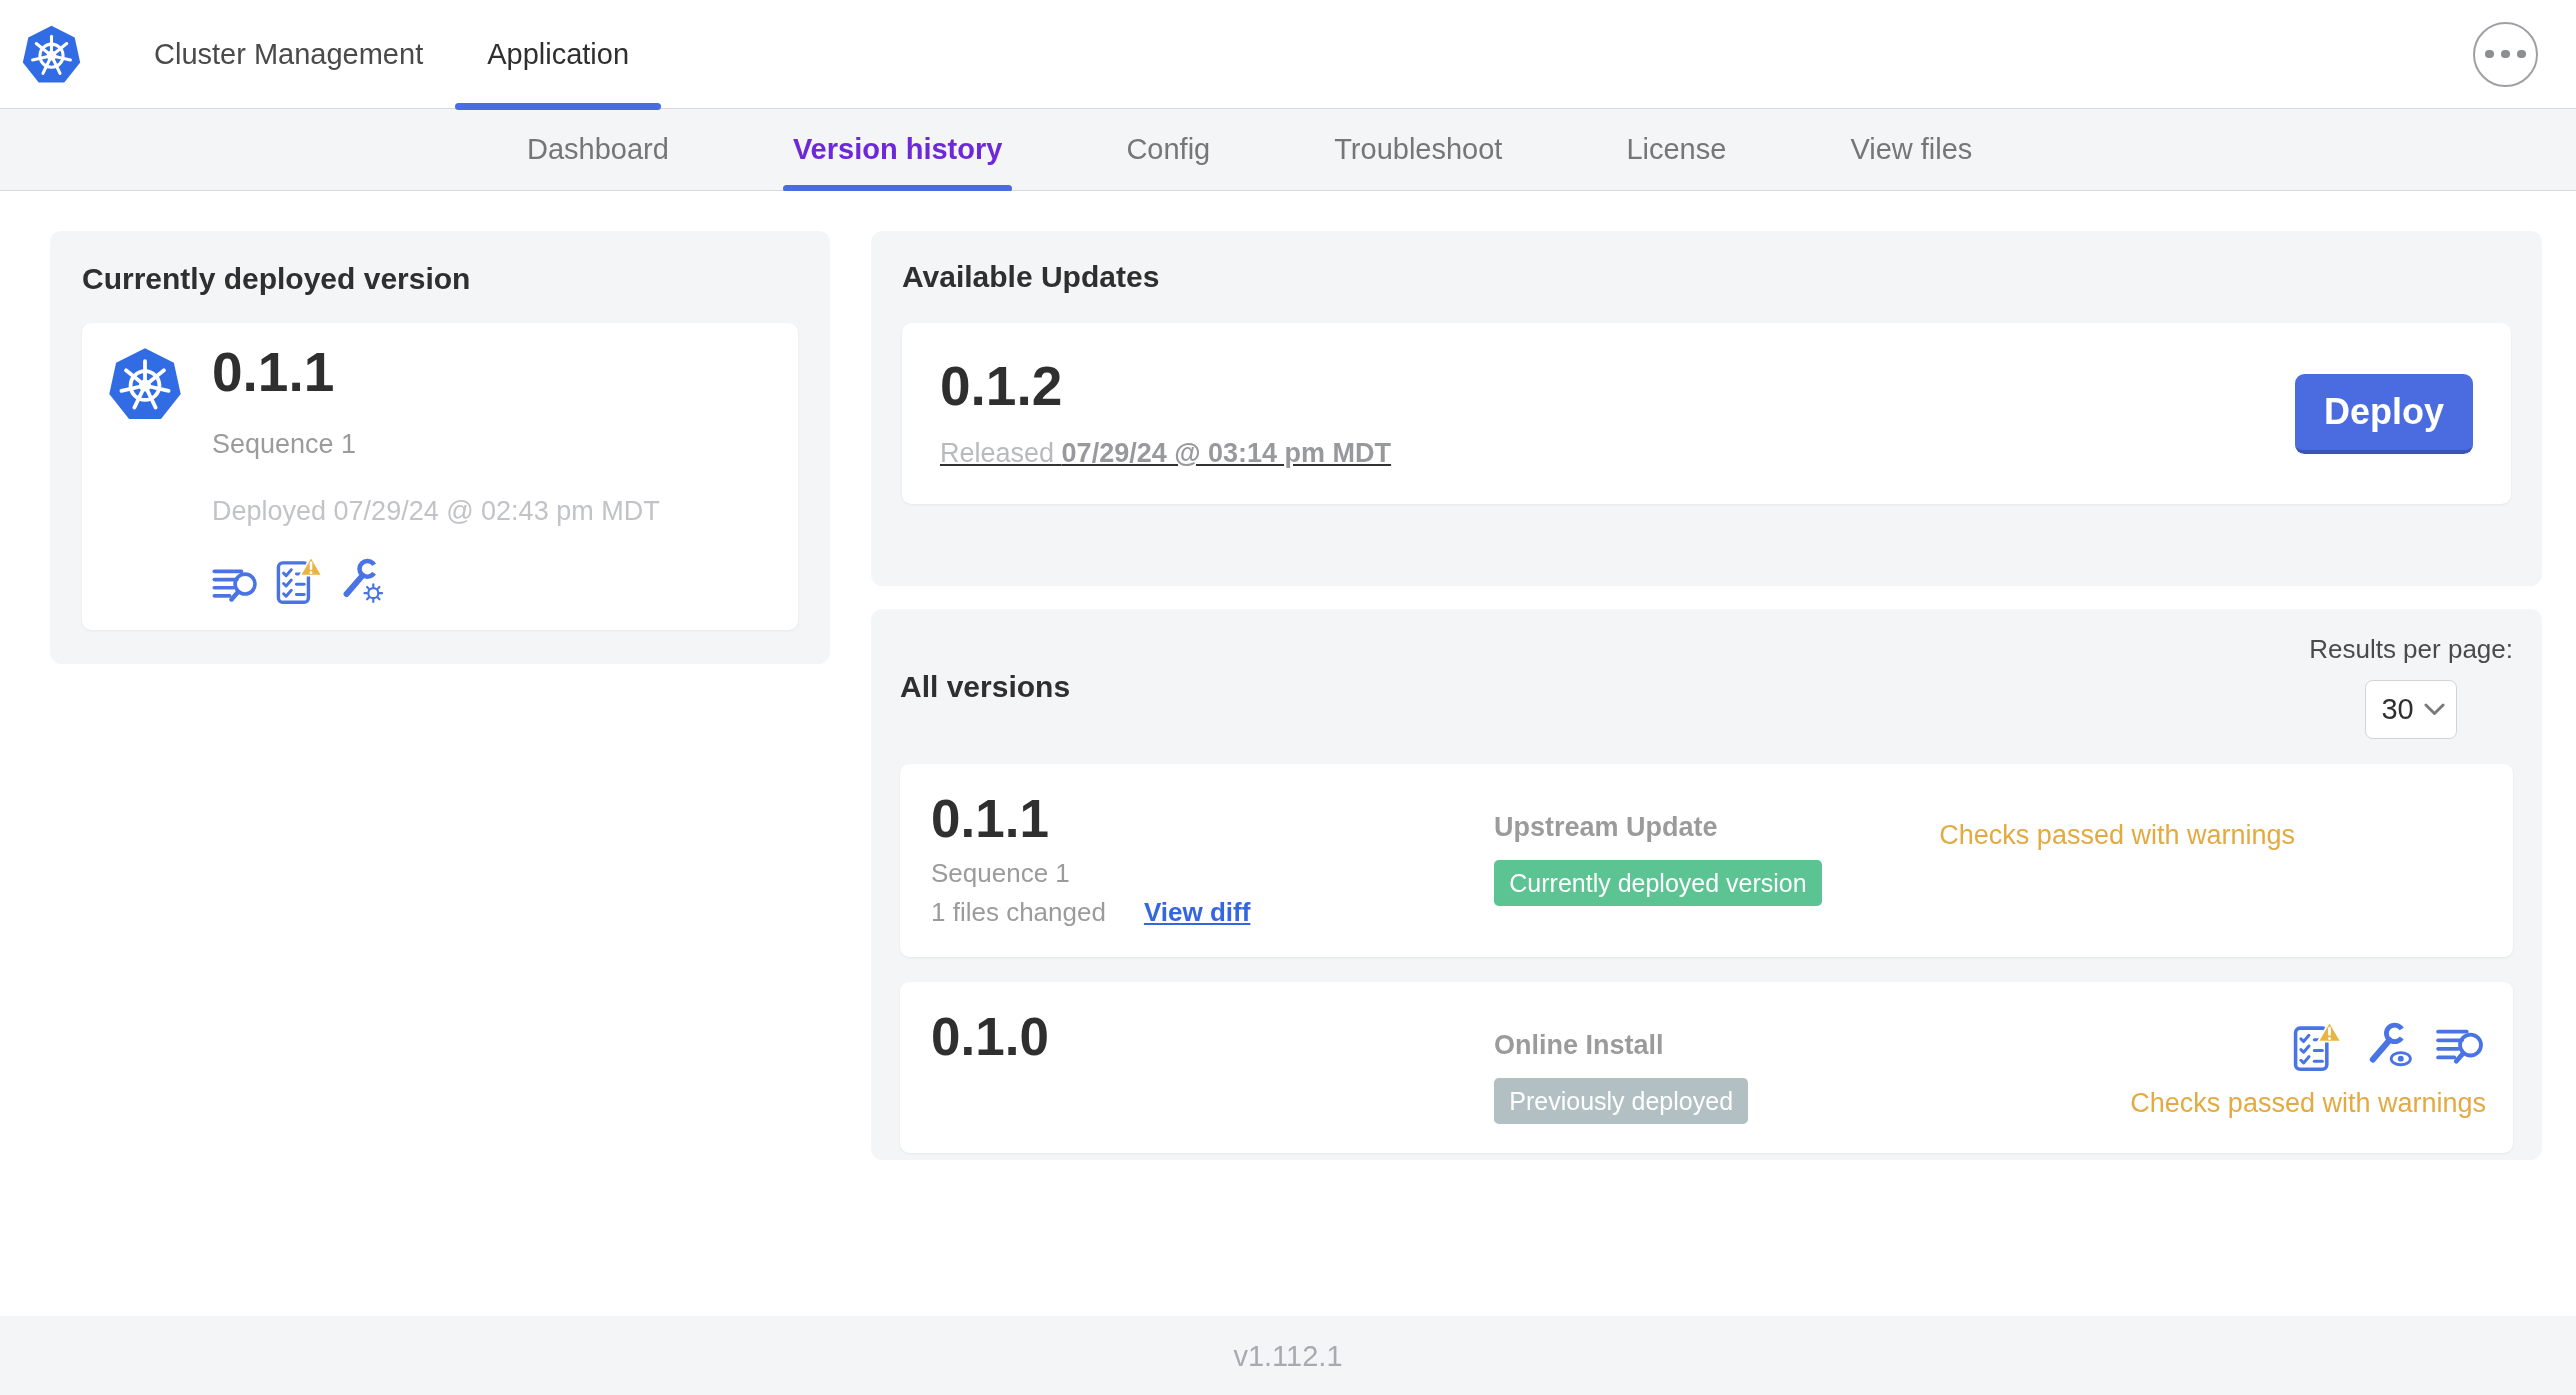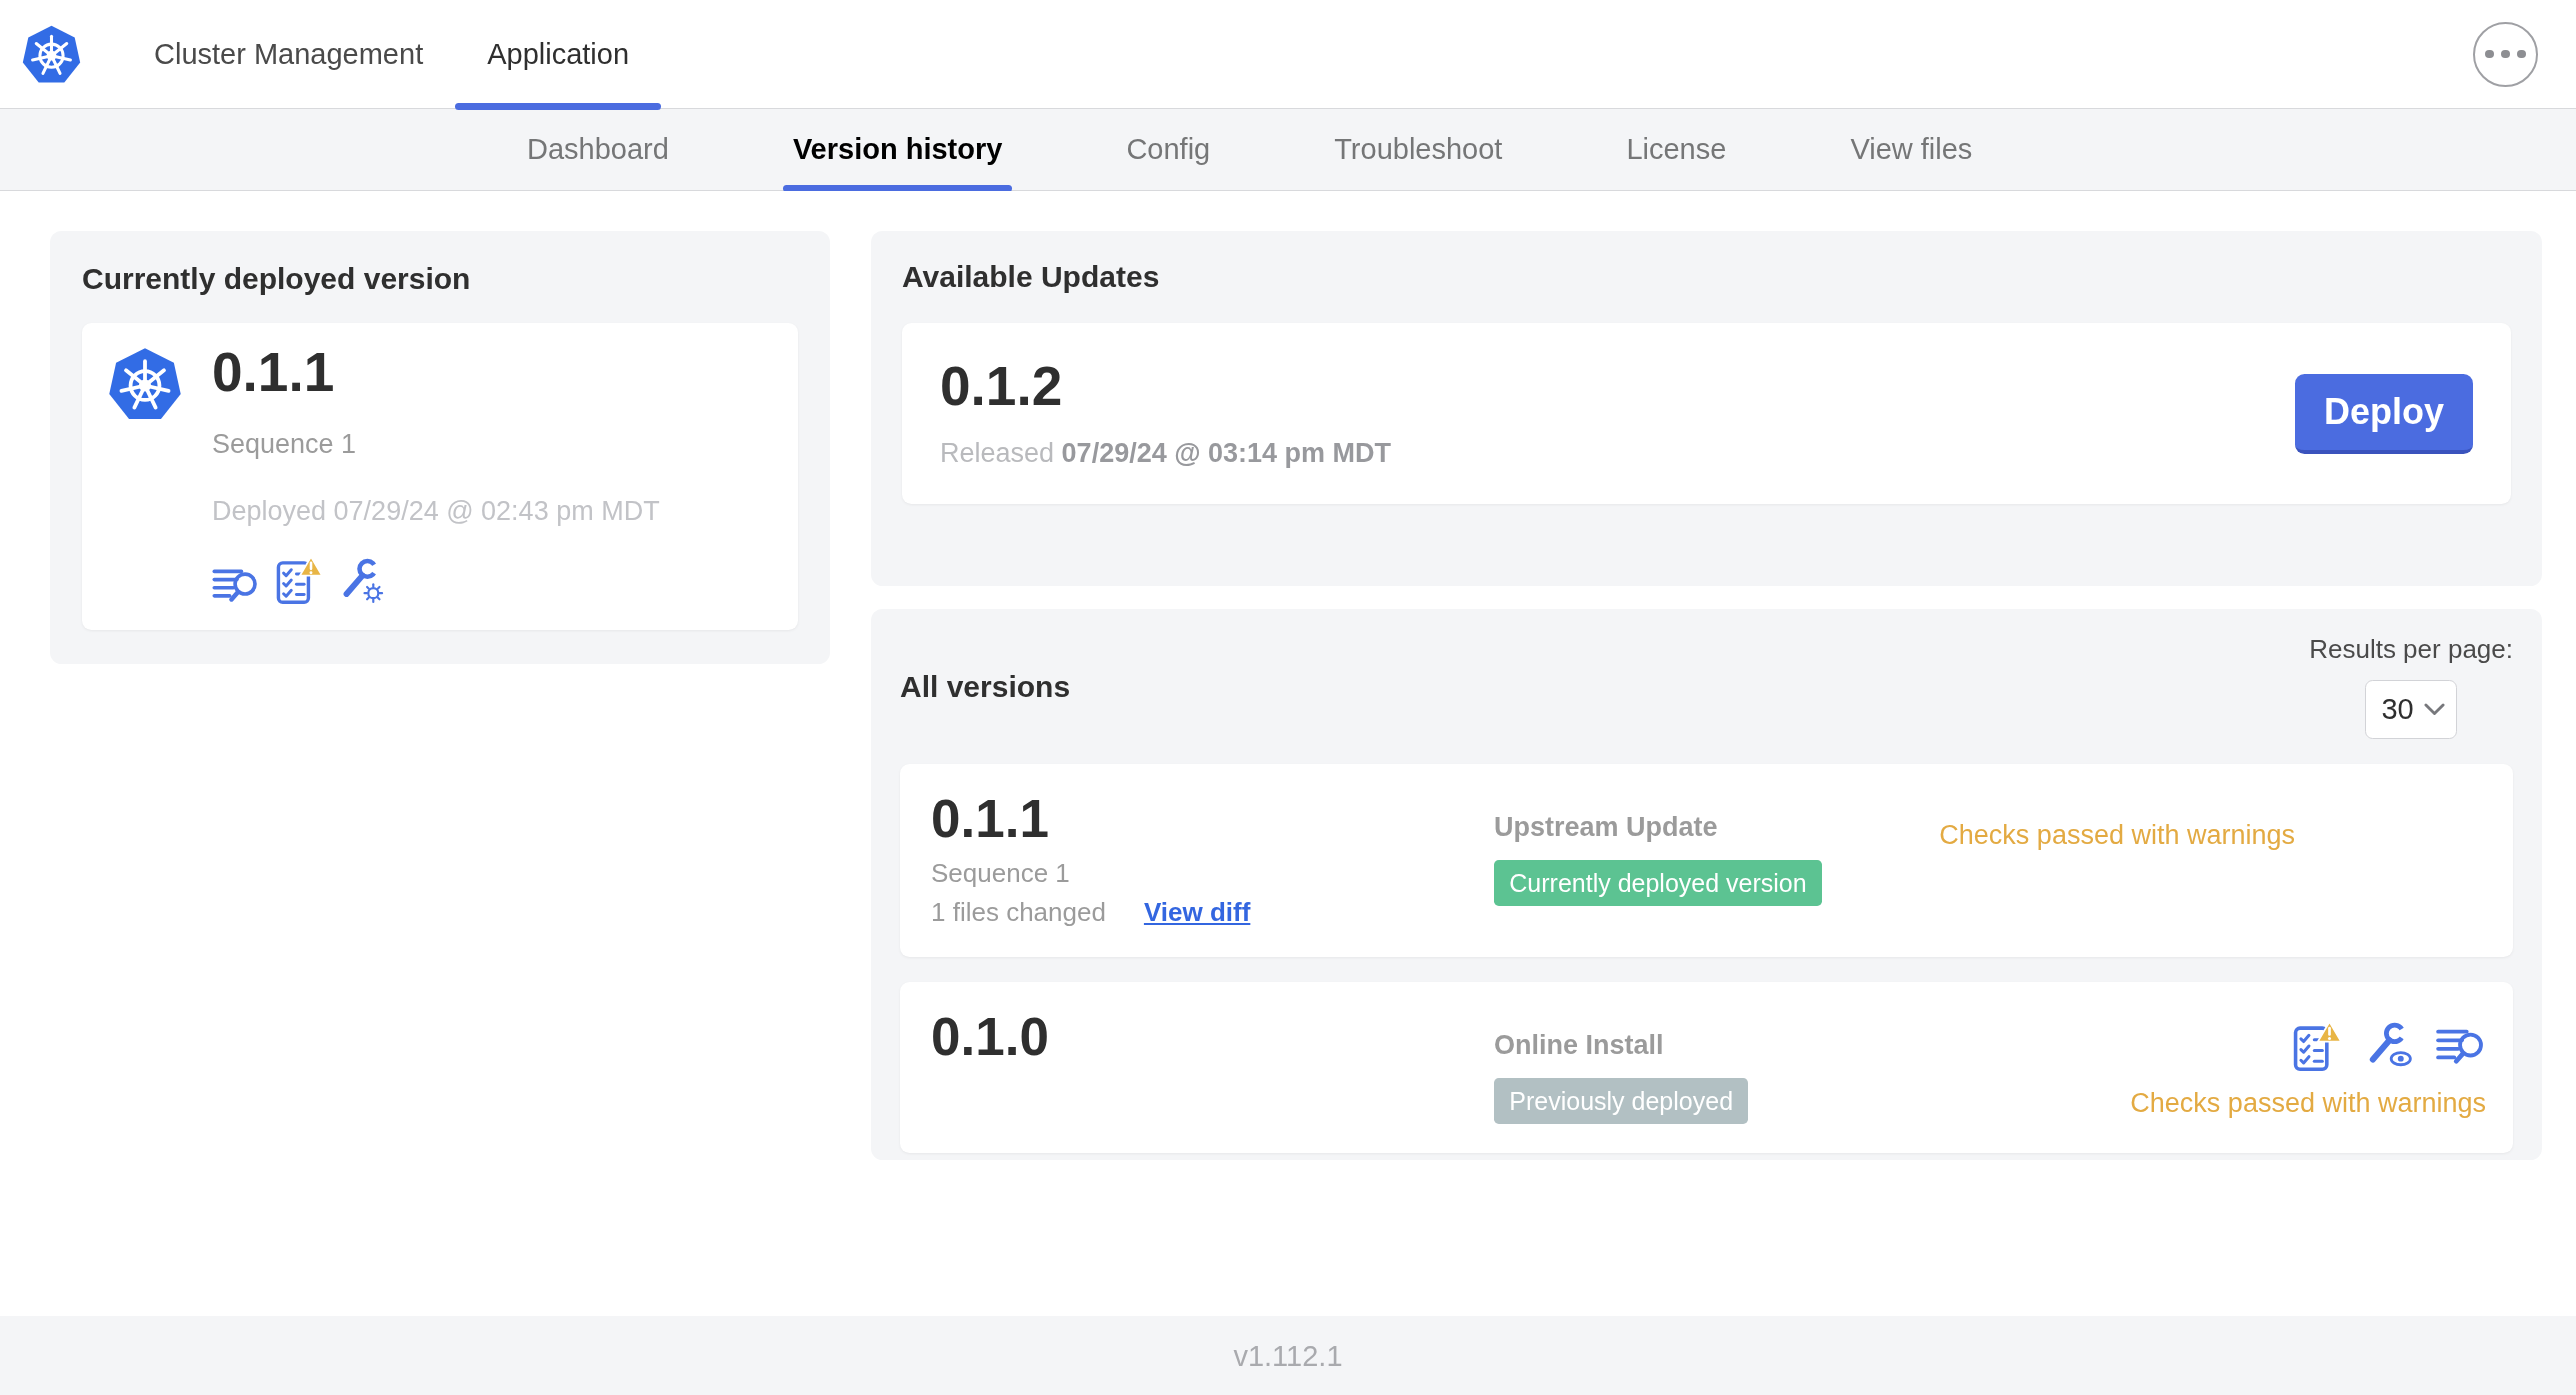--- a/index.html
+++ b/index.html
@@ -21,21 +21,21 @@
   .ellipsis-btn { margin:auto 38px auto auto; width:65px; height:65px; border-radius:50%;
     border:2.9px solid #9fa0a4; background:#fff; display:flex; align-items:center;
     justify-content:center; gap:7.6px; cursor:pointer; }
   .ellipsis-btn i { width:8.6px; height:8.6px; border-radius:50%; background:#8d8e92; }
 
   
   .subnav { height:82px; background:#f4f5f7; border-bottom:1.9px solid #d8d9dc;
     display:flex; align-items:stretch; padding-left:527px; flex:0 0 auto; }
   .subnav-tab { position:relative; display:flex; align-items:center; margin-right:124px;
     font-size:29px; color:#757677; cursor:pointer; white-space:nowrap; }
-  .subnav-tab.active { color:#000000; font-weight:600; }
+  .subnav-tab.active { color:#6d28d9; font-weight:600; }
   .subnav-tab .tab-underline { display:none; }
   .subnav-tab.active .tab-underline { display:block; position:absolute; left:-9.5px; right:-9.5px;
     bottom:-1.9px; height:6.7px; border-radius:3.8px; background:#4b6ce0; }
 
   
   .content { position:relative; height:1125px; background:#fff; flex:0 0 auto; }
   .panel { position:absolute; background:#f4f5f7; border-radius:11.5px; }
   .panel-title { font-size:30px; font-weight:700; color:#2f2f2f; }
   .card { background:#fff; border-radius:9.5px; box-shadow:0 1px 2.9px rgba(0,0,0,.06); }
 
@@ -46,21 +46,21 @@
   .ver-big { font-size:55px; font-weight:700; color:#2f2f2f; line-height:1.05; }
   .seq-text { margin-top:27px; font-size:27px; color:#9b9b9b; }
   .deployed-text { margin-top:36px; font-size:27px; color:#c2c3c7; }
   .icon-row { margin-top:29px; display:flex; align-items:flex-end; gap:15.3px; }
   .icon-btn { display:inline-flex; cursor:pointer; }
 
   
   #panel-updates { left:871px; top:40px; width:1671px; height:355px; padding:29px 31px; }
   #card-update { margin-top:29px; padding:34px 38px; display:flex;
     justify-content:space-between; align-items:center; height:181px; }
-  .released-line { margin-top:23px; font-size:27px; }
+  .released-line { margin-top:23px; font-size:27px;text-decoration:underline; }
   .released-prefix { color:#b9babd; }
   .released-date { color:#98999d; font-weight:600; }
   .btn-primary { background:#4b6ce0; color:#fff; border:none; border-bottom:4.8px solid #3a53bd;
     border-radius:9.5px; font-size:36px; font-weight:700; padding:17px 29px; cursor:pointer;
     font-family:inherit; }
 
   
   #panel-versions { left:871px; top:418px; width:1671px; height:551px; padding:25px 29px; }
   .av-header { display:flex; justify-content:space-between; align-items:center; }
   .rpp { display:flex; align-items:center; gap:15.3px; font-size:26px; color:#4a4a4a;flex-direction:column; }

